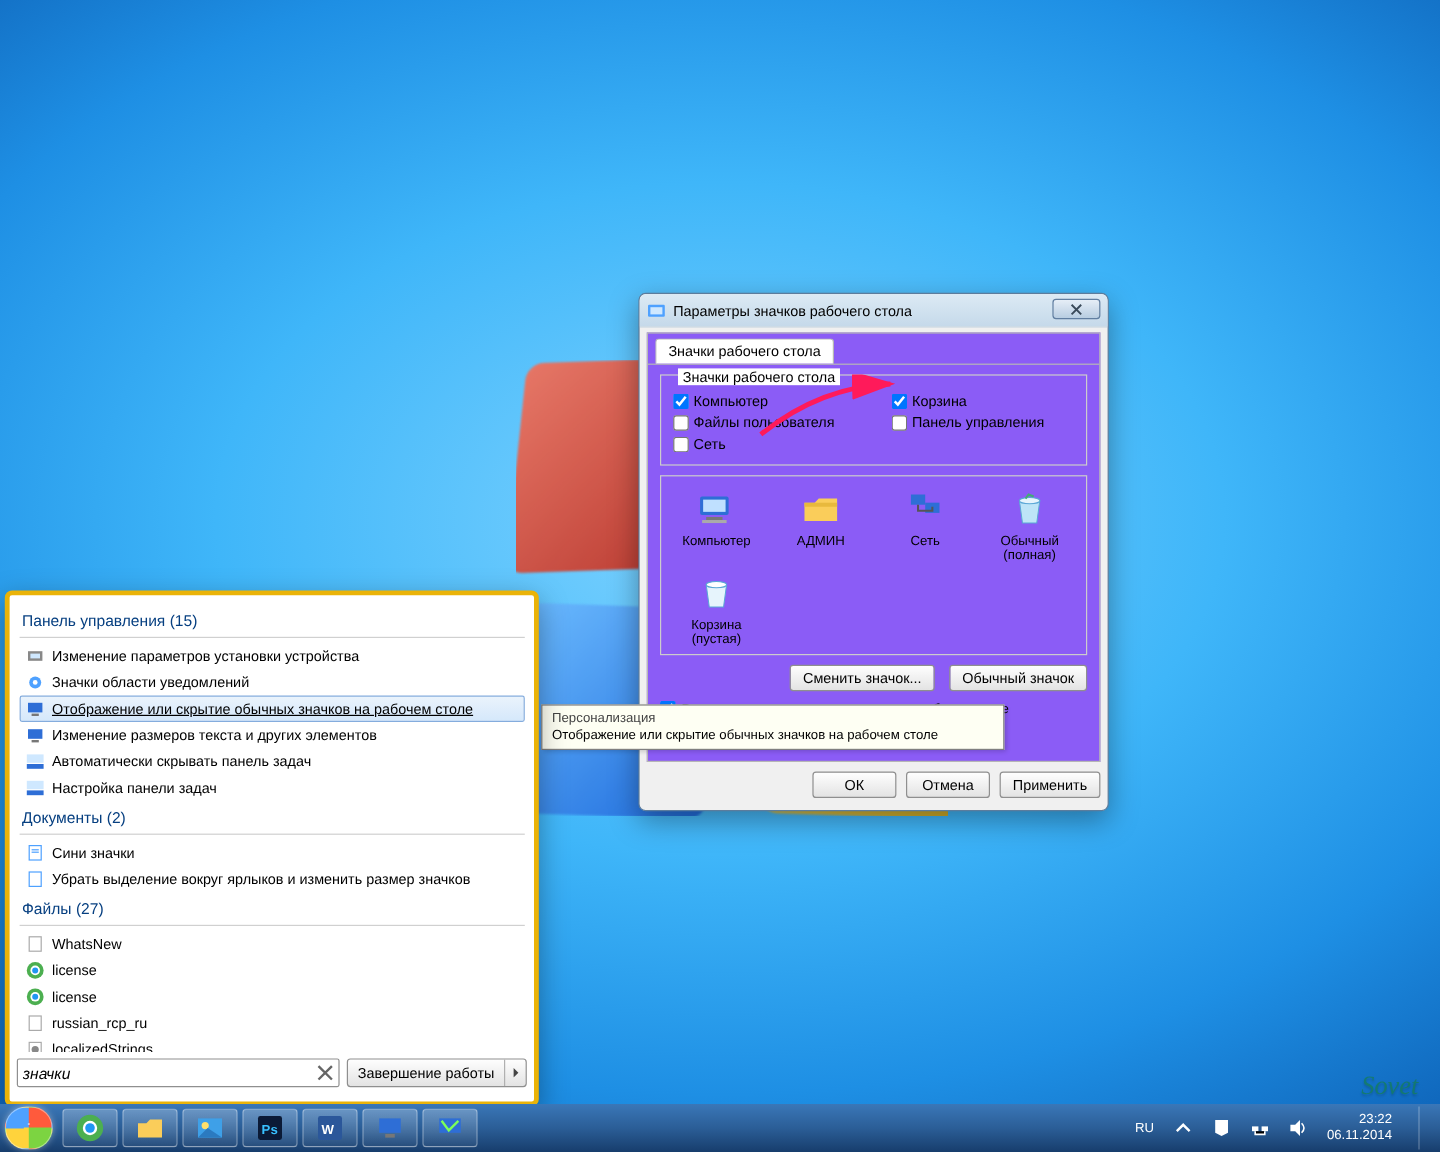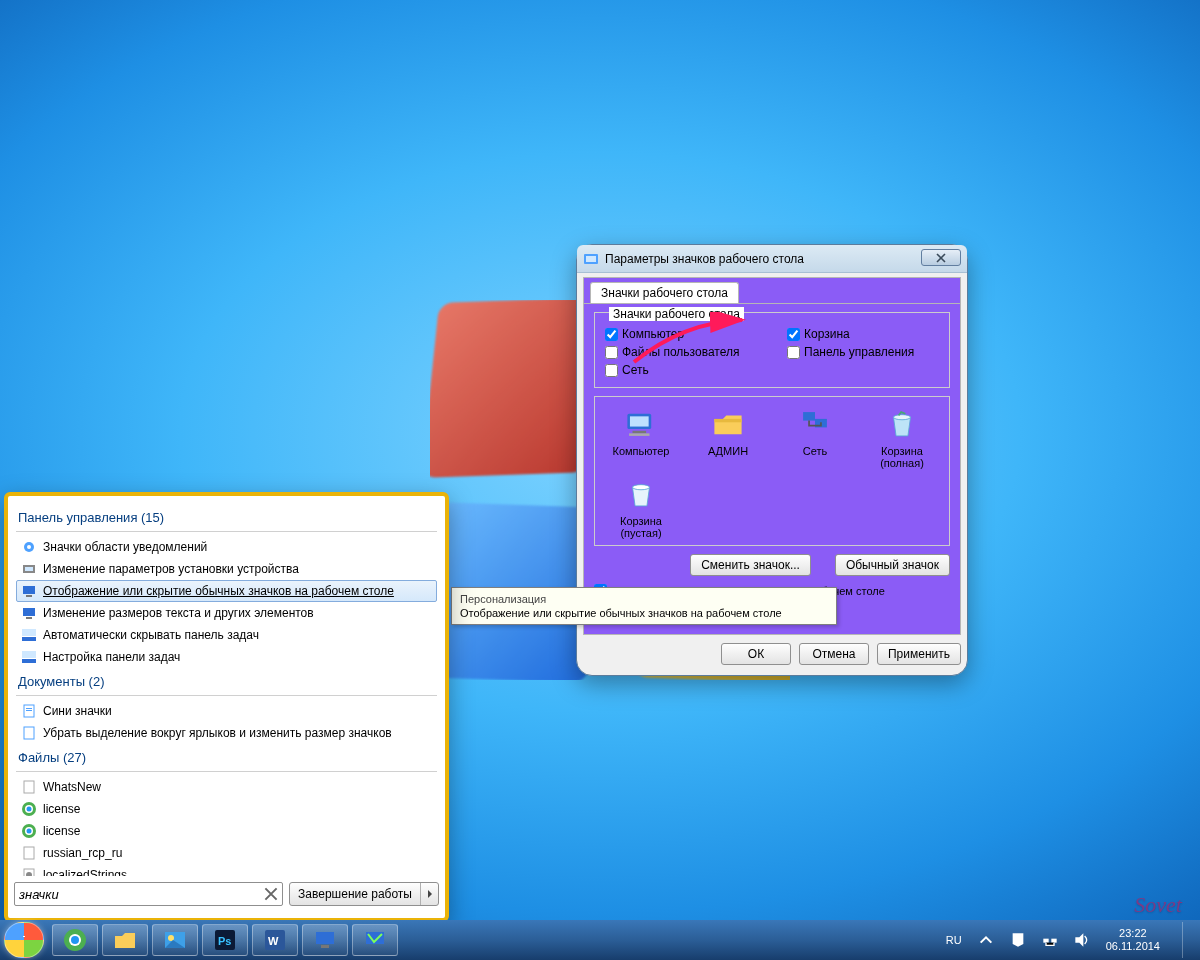--- a/index.html
+++ b/index.html
@@ -13,28 +13,27 @@
   }
   .win-flare {
     position:absolute; left:430px; top:300px; width:360px; height:380px; pointer-events:none; overflow:hidden;
   }
   .win-flare .q { position:absolute; width:46%; height:46%; border-radius:14px/14px; filter:blur(1px); opacity:.85; }
   .win-flare .r { background:linear-gradient(135deg,#ff6a4d,#c41e0b); left:0; top:0; transform:skew(-6deg,-2deg); }
   .win-flare .g { background:linear-gradient(135deg,#7cff5a,#2fa014); right:0; top:0; transform:skew(6deg,-2deg); }
   .win-flare .b { background:linear-gradient(135deg,#6bb8ff,#1a5fd8); left:0; bottom:0; transform:skew(-6deg,2deg); }
   .win-flare .y { background:linear-gradient(135deg,#ffd84d,#e8a800); right:0; bottom:0; transform:skew(6deg,2deg); }
 
-  .watermark { position:absolute; right:18px; bottom:42px; color:#be185d; opacity:.6; font-style:italic; font-family:Georgia,serif; font-size:22px; text-shadow:0 1px 2px rgba(0,0,0,.3); }
+  .watermark { position:absolute; right:18px; bottom:42px; color:#15803d; opacity:.6; font-style:italic; font-family:Georgia,serif; font-size:22px; text-shadow:0 1px 2px rgba(0,0,0,.3); }
 
   
   .dialog {
     position:absolute; left:532px; top:244px; width:392px; height:432px;
-    background:#f0f0f0; border:1px solid #5c7c9c; border-radius:16px;
+    background:#f0f0f0; border:1px solid #5c7c9c; border-radius:6px;
     box-shadow:0 8px 24px rgba(0,0,0,.35);
-    margin-left:44px;
   }
   .dialog .titlebar {
     position:absolute; left:0; right:0; top:0; height:28px;
     background:linear-gradient(#dceaf4,#c5d9ea); border-bottom:1px solid #a7bfd4;
     border-radius:6px 6px 0 0; display:flex; align-items:center; padding:0 6px;
   }
   .dialog .titlebar .icon { width:16px; height:16px; margin-right:6px; display:flex; align-items:center; justify-content:center; }
   .dialog .close-btn {
     position:absolute; right:6px; top:4px; width:40px; height:17px;
     border:1px solid #617ea0; border-radius:3px; background:linear-gradient(#e6eef7,#b8cde1);
@@ -50,21 +49,21 @@
   .group { margin:8px 10px; }
   .fieldset { border:1px solid #cccccc; padding:8px 10px 10px 10px; }
   .fieldset .legend { position:relative; top:-14px; left:4px; background:#fff; padding:0 4px; font-size:12px; }
   .checks { display:grid; grid-template-columns:1fr 1fr; gap:4px 30px; margin-top:-8px; }
   .check { display:flex; align-items:center; gap:4px; }
   .check input { width:13px; height:13px; }
   .previews { border:1px solid #cccccc; margin:8px 10px; padding:8px 6px 6px 6px; display:grid; grid-template-columns:repeat(4,1fr); gap:6px; }
   .preview { display:flex; flex-direction:column; align-items:center; text-align:center; width:80px; font-size:11px; line-height:12px; }
   .preview .ico { width:40px; height:38px; border:1px solid transparent; display:flex; align-items:center; justify-content:center; margin-bottom:2px; }
   .preview .ico svg { width:34px; height:34px; }
-  .preview-btns { display:flex; gap:24px; justify-content:flex-end; margin:0 10px; }
+  .preview-btns { display:flex; gap:12px; justify-content:flex-end; margin:0 10px; }
   .winbtn { min-width:96px; height:22px; border:1px solid #8f8f8f; border-radius:3px; background:linear-gradient(#fefefe,#e3e3e3); padding:0 10px; font-size:12px; }
   .allow-theme { display:flex; align-items:center; gap:5px; margin:8px 10px 0; font-size:11px; }
   .dlg-footer { position:absolute; left:6px; right:6px; bottom:6px; height:30px; display:flex; justify-content:flex-end; gap:8px; align-items:center; }
 
   .arrow-annot { position:absolute; left:624px; top:312px; width:130px; height:60px; pointer-events:none; }
 
   .tooltip {
     position:absolute; left:451px; top:587px; width:386px; padding:4px 8px;
     background:#fefff3; border:1px solid #7f7f7f; font-size:11px; line-height:14px;
     box-shadow:2px 2px 4px rgba(0,0,0,.2);
@@ -100,21 +99,21 @@
   .start-orb {
     width:40px; height:36px; border-radius:18px; margin-right:6px;
     background:radial-gradient(circle at 50% 40%, #fff 0 3%, transparent 3%), conic-gradient(#ff5a3c 0 25%, #7cd441 0 50%, #ffd33c 0 75%, #4ea1ff 0 100%);
     border:1px solid rgba(255,255,255,.4); box-shadow:0 0 6px rgba(255,255,255,.4);
   }
   .tb-item { width:46px; height:32px; margin:0 2px; border:1px solid rgba(255,255,255,.35); border-radius:3px; background:linear-gradient(rgba(255,255,255,.25),rgba(255,255,255,.05)); display:flex; align-items:center; justify-content:center; }
   .tb-item svg { width:26px;height:26px; }
   .tb-spacer { flex:1; }
   .tray { display:flex; align-items:center; gap:16px; padding-right:4px; color:#fff; font-size:11px; }
   .tray .ic { width:16px;height:16px; display:flex; align-items:center; justify-content:center; }
-  .clock { text-align:center; line-height:13px; }
+  .clock { text-align:right; line-height:13px; }
   .show-desktop { width:10px; height:36px; border-left:1px solid rgba(255,255,255,.3); margin-left:6px; }
 
   .lbl { text-decoration: underline; text-decoration-color: transparent; }
 </style>
 </head>
 <body>
 
 <div class="desktop">
   <div class="win-flare">
     <div class="q r"></div>
@@ -207,21 +206,21 @@
         <span>Сеть</span>
       </div>
       <div class="preview">
         <div class="ico">
             <svg viewBox="0 0 40 40">
               <path d="M10 12h20l-3 22H13z" fill="#bde4f7" stroke="#5aa7d6"></path>
               <ellipse cx="20" cy="12" rx="10" ry="3" fill="#e6f4fc" stroke="#5aa7d6"></ellipse>
               <path d="M16 10l3-4 5 2" stroke="#4a7" stroke-width="2" fill="none"></path>
             </svg>
           </div>
-        <span>Корзина (полная)</span>
+        <span>Обычный (полная)</span>
       </div>
       <div class="preview" style="grid-column:1;">
         <div class="ico">
             <svg viewBox="0 0 40 40">
               <path d="M10 12h20l-3 22H13z" fill="#e6f4fc" stroke="#5aa7d6"></path>
               <ellipse cx="20" cy="12" rx="10" ry="3" fill="#fff" stroke="#5aa7d6"></ellipse>
             </svg>
           </div>
         <span>Корзина (пустая)</span>
       </div>
@@ -259,34 +258,34 @@
   <div>Отображение или скрытие обычных значков на рабочем столе</div>
 </div>
 
 <div class="search-panel">
   <div class="sp-scroll">
     <div class="sp-section-header">Панель управления (15)</div>
     <div class="sp-hr"></div>
     <div class="sp-item">
         <span class="ico">
           <svg viewBox="0 0 16 16">
+            <rect x="2" y="4" width="12" height="8" fill="#888"></rect>
+            <rect x="4" y="6" width="8" height="4" fill="#cfe8ff"></rect>
+          </svg>
+        </span>
+        <span>Изменение параметров установки устройства</span>
+      </div>
+    <div class="sp-item">
+        <span class="ico">
+          <svg viewBox="0 0 16 16">
             <circle cx="8" cy="8" r="5" fill="#4ea1ff"></circle>
             <circle cx="8" cy="8" r="2" fill="#fff"></circle>
           </svg>
         </span>
         <span>Значки области уведомлений</span>
-      </div>
-    <div class="sp-item">
-        <span class="ico">
-          <svg viewBox="0 0 16 16">
-            <rect x="2" y="4" width="12" height="8" fill="#888"></rect>
-            <rect x="4" y="6" width="8" height="4" fill="#cfe8ff"></rect>
-          </svg>
-        </span>
-        <span>Изменение параметров установки устройства</span>
       </div>
     <div class="sp-item selected">
         <span class="ico">
           <svg viewBox="0 0 16 16">
             <rect x="2" y="3" width="12" height="8" fill="#2e6ed6"></rect>
             <rect x="5" y="12" width="6" height="2" fill="#777"></rect>
           </svg>
         </span>
         <span style="text-decoration:underline">Отображение или скрытие обычных значков на рабочем столе</span>
       </div>

